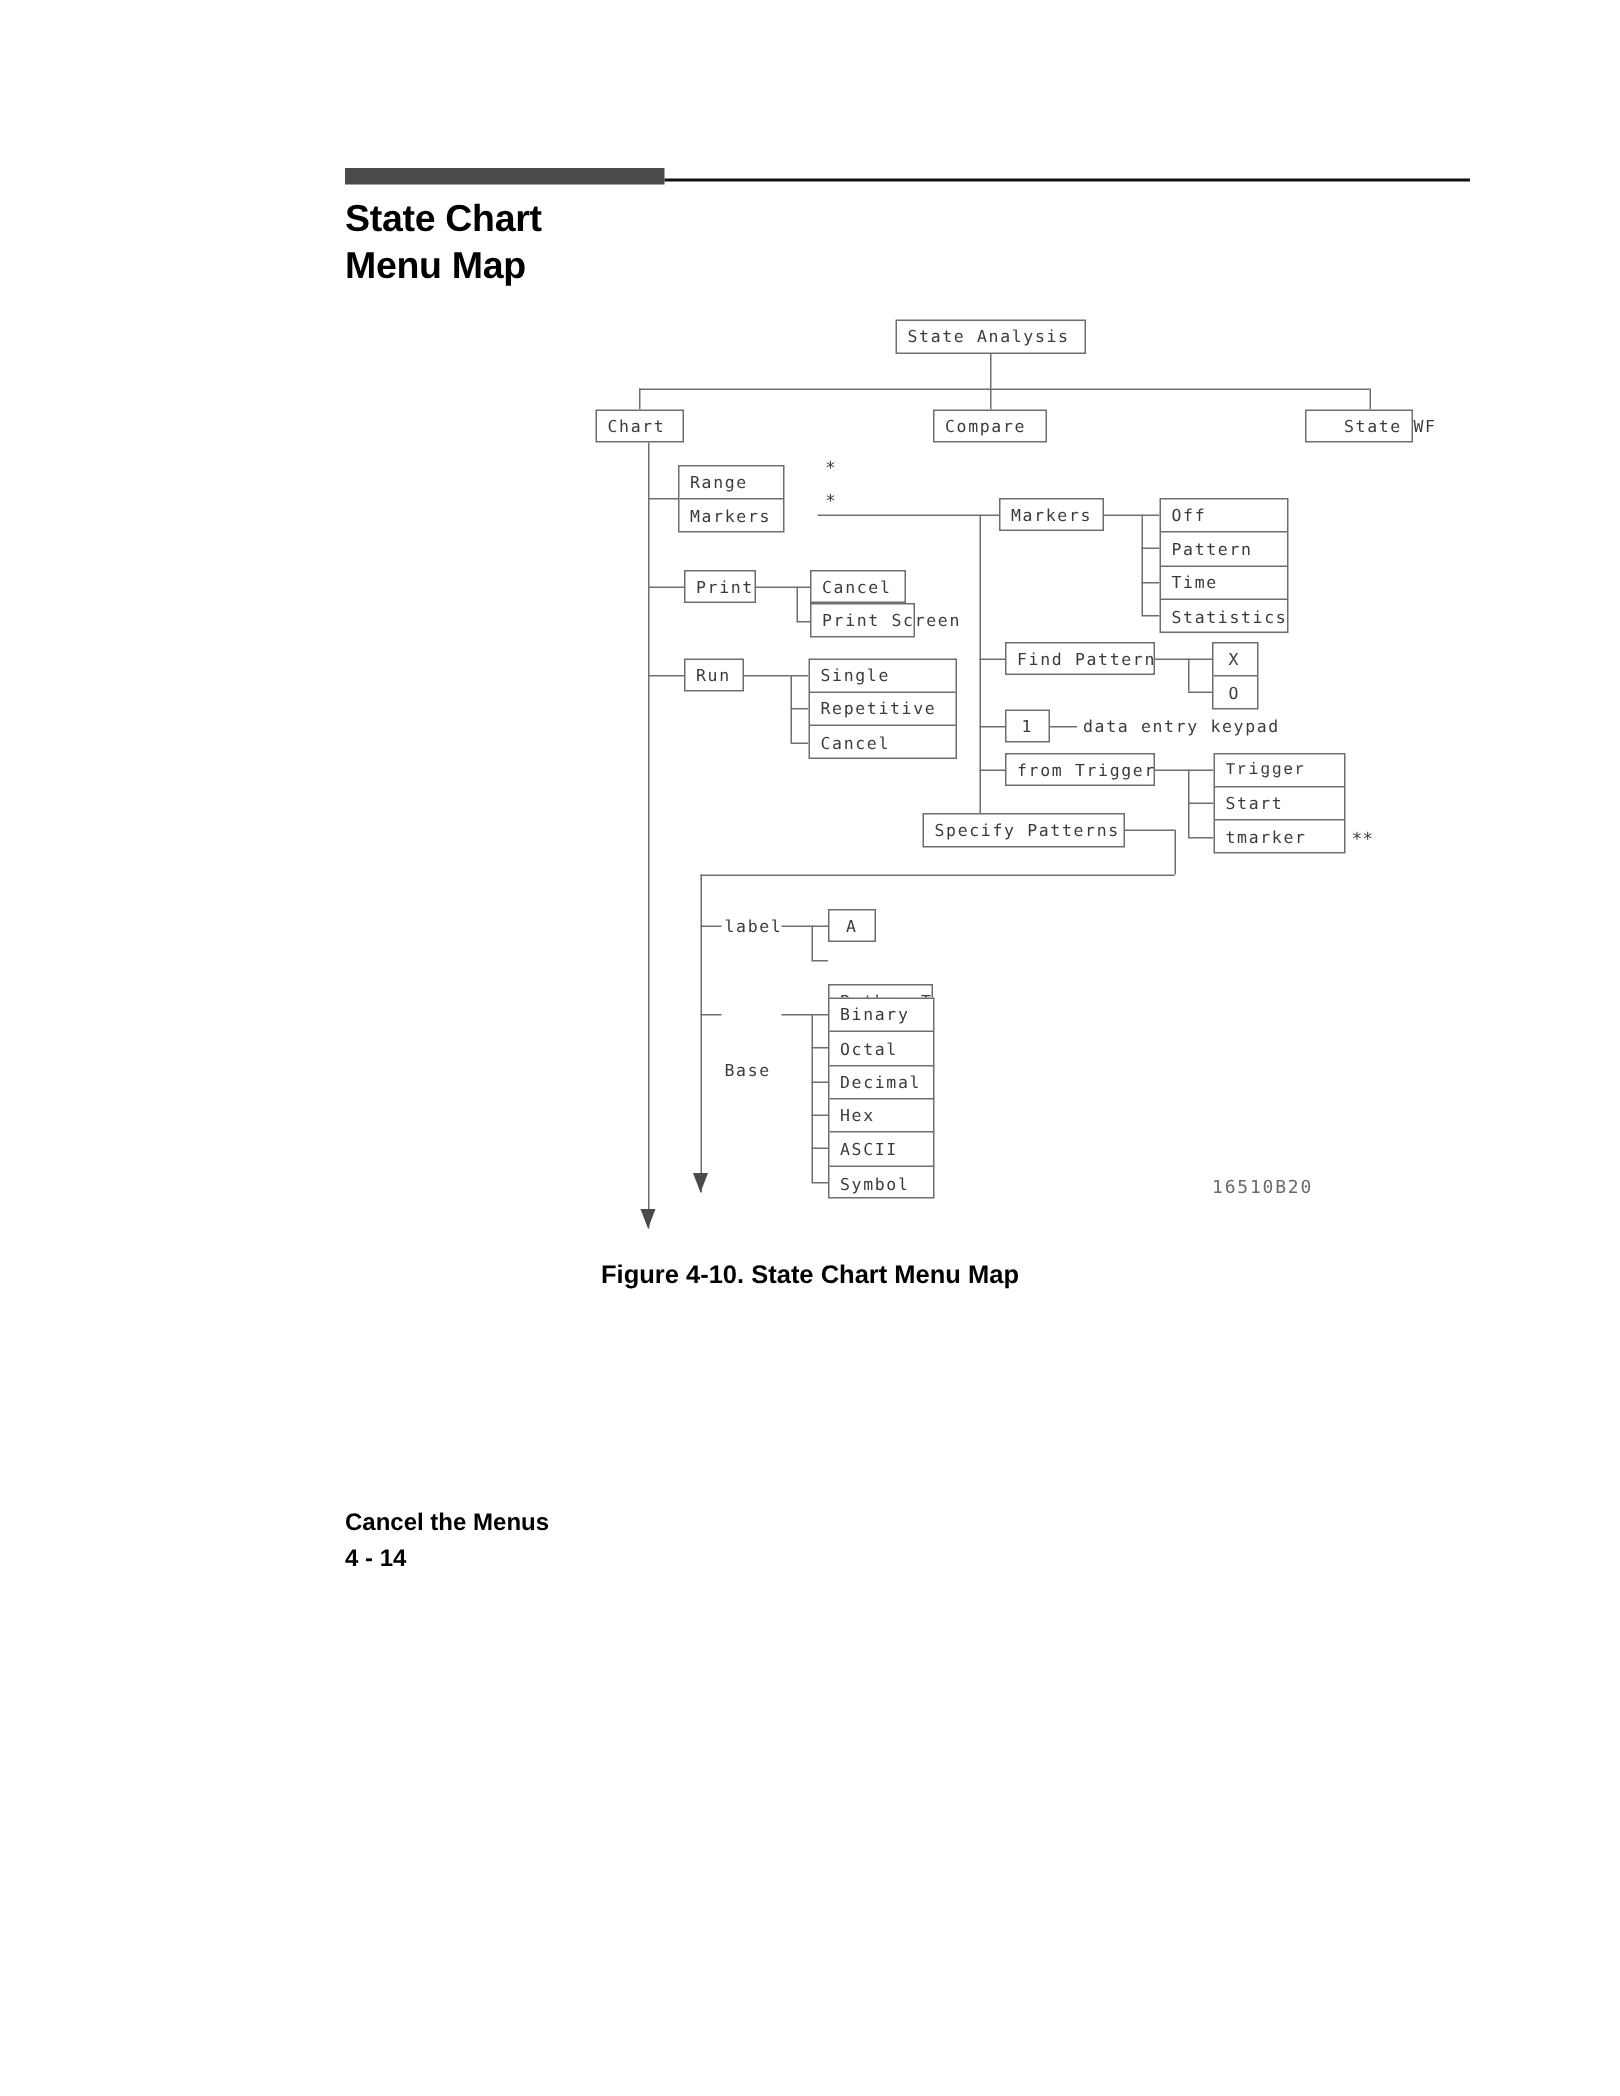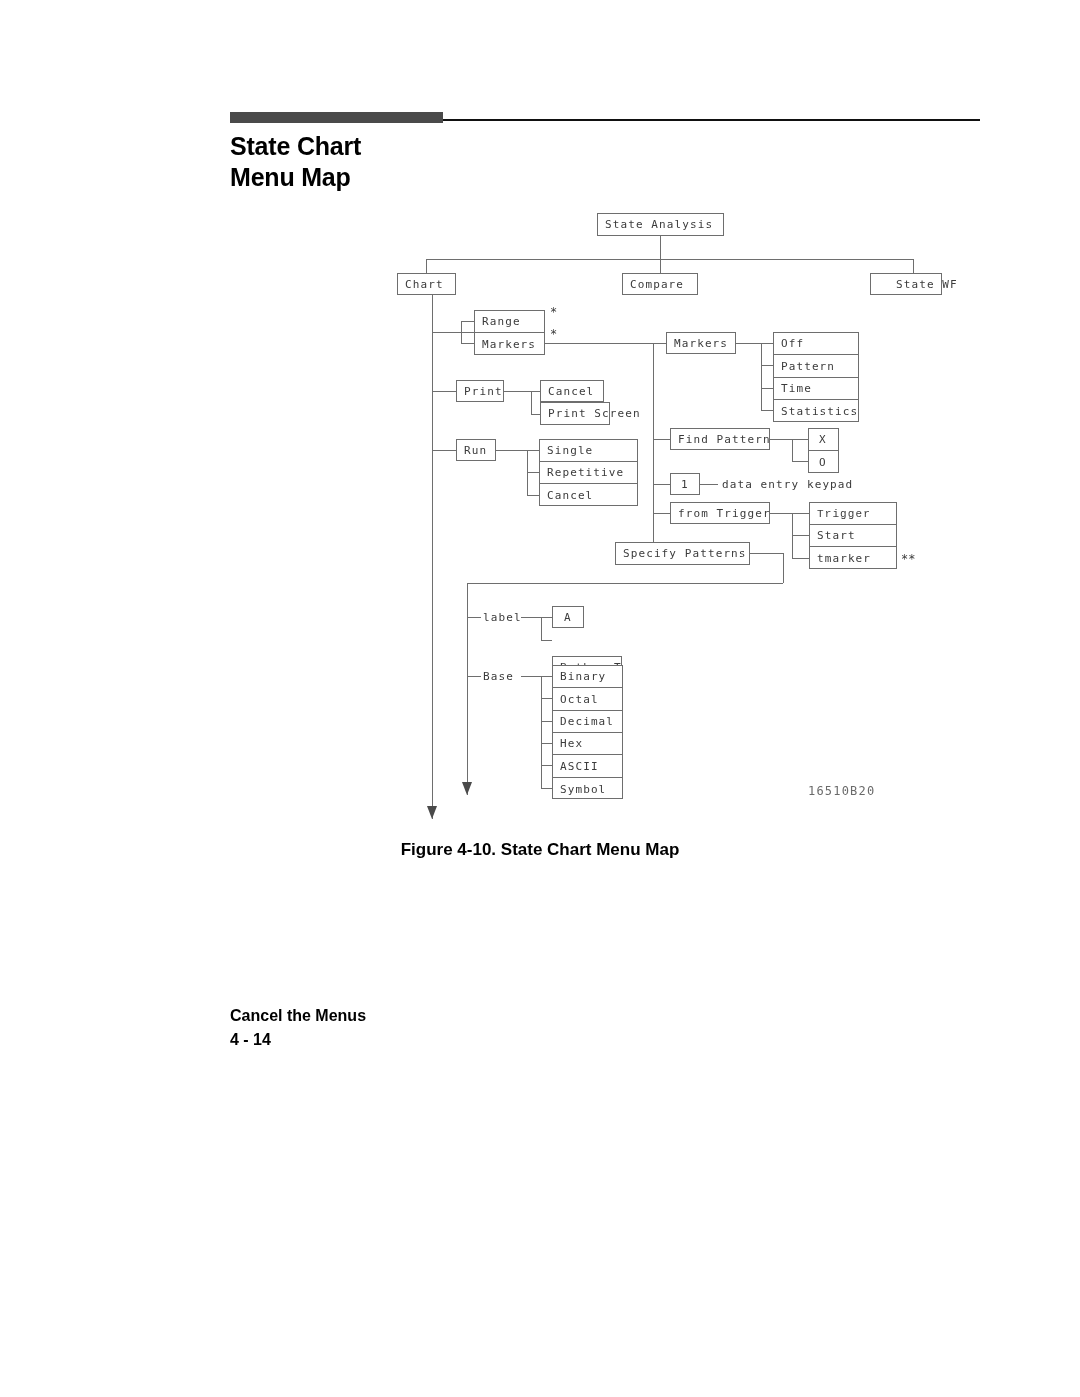--- a/index.html
+++ b/index.html
@@ -211,21 +211,21 @@
   <div class="arrow-down" style="left:427px; top:806px;"></div>
 
   <div class="ln-h" style="left:432px; top:332px; width:42px;"></div>
   <div class="ln-h" style="left:432px; top:391px; width:24px;"></div>
   <div class="ln-h" style="left:432px; top:450px; width:24px;"></div>
 
   <div class="ln-v" style="left:461px; top:321px; height:22px;"></div>
   <div class="ln-h" style="left:461px; top:321px; width:13px;"></div>
   <div class="ln-h" style="left:461px; top:343px; width:13px;"></div>
 
-  <div class="mm-stack" style="left:474px; top:310px; width:71px; height:45px;">
+  <div class="mm-stack" style="left:452px; top:310px; width:71px; height:45px;">
     <div class="cell" style="height:22px;">Range</div>
     <div class="cell" style="height:22px;">Markers</div>
   </div>
   <div class="mm-note" style="left:550px; top:306px;">*</div>
   <div class="mm-note" style="left:550px; top:328px;">*</div>
 
   <div class="ln-h" style="left:545px; top:343px; width:108px;"></div>
   <div class="ln-v" style="left:653px; top:343px; height:211px;"></div>
 
   <div class="mm-box" style="left:456px; top:380px; width:48px; height:22px;">Print</div>
@@ -305,21 +305,21 @@
   <div class="ln-h" style="left:467px; top:617px; width:14px;"></div>
   <div class="mm-text" style="left:483px; top:612px;">label</div>
   <div class="ln-h" style="left:521px; top:617px; width:20px;"></div>
   <div class="ln-v" style="left:541px; top:617px; height:23px;"></div>
   <div class="ln-h" style="left:541px; top:617px; width:11px;"></div>
   <div class="ln-h" style="left:541px; top:640px; width:11px;"></div>
   <div class="mm-box" style="left:552px; top:606px; width:32px; height:22px; padding-left:11px;">A</div>
   <div class="mm-box" style="left:552px; top:656px; width:70px; height:23px;">B thru T</div>
 
   <div class="ln-h" style="left:467px; top:676px; width:14px;"></div>
-  <div class="mm-text" style="left:483px; top:671px;">Base</div>
+  <div class="mm-text" style="left:483px; top:708px;">Base</div>
   <div class="ln-h" style="left:521px; top:676px; width:20px;"></div>
   <div class="ln-v" style="left:541px; top:676px; height:112px;"></div>
   <div class="ln-h" style="left:541px; top:676px; width:11px;"></div>
   <div class="ln-h" style="left:541px; top:698px; width:11px;"></div>
   <div class="ln-h" style="left:541px; top:721px; width:11px;"></div>
   <div class="ln-h" style="left:541px; top:743px; width:11px;"></div>
   <div class="ln-h" style="left:541px; top:765px; width:11px;"></div>
   <div class="ln-h" style="left:541px; top:788px; width:11px;"></div>
   <div class="mm-stack" style="left:552px; top:665px; width:71px; height:134px;">
     <div class="cell" style="height:22px;">Binary</div>

